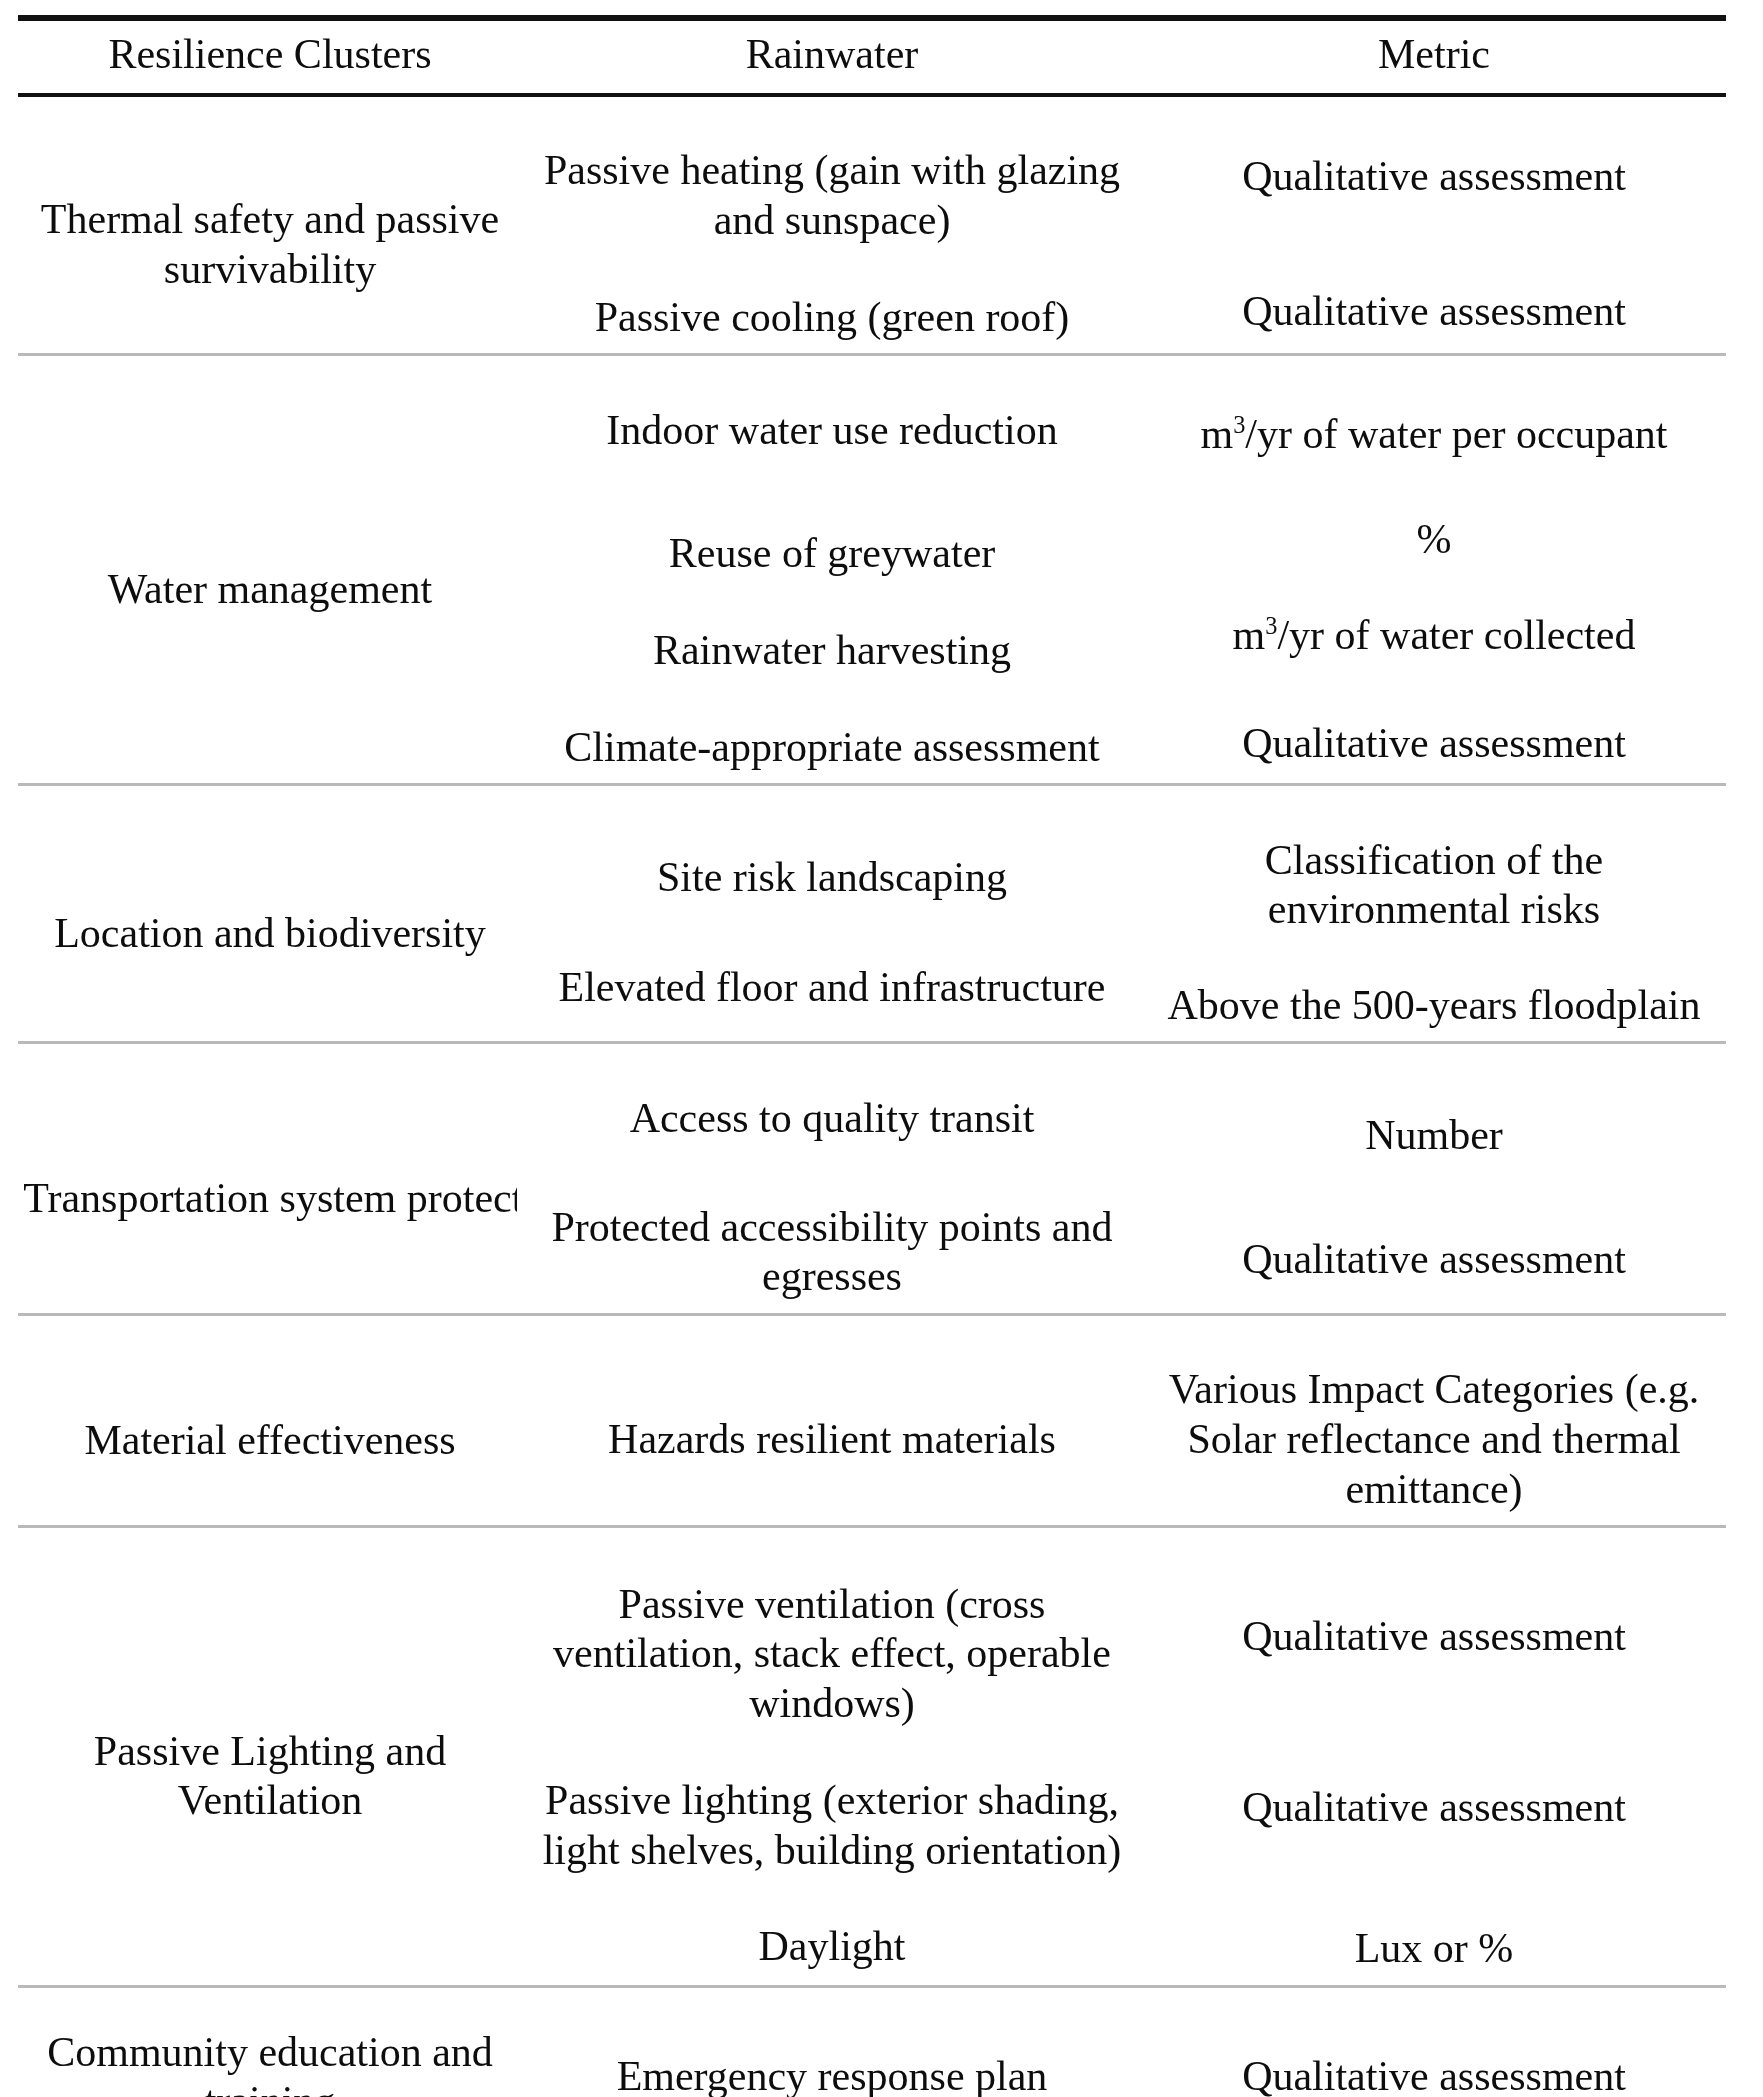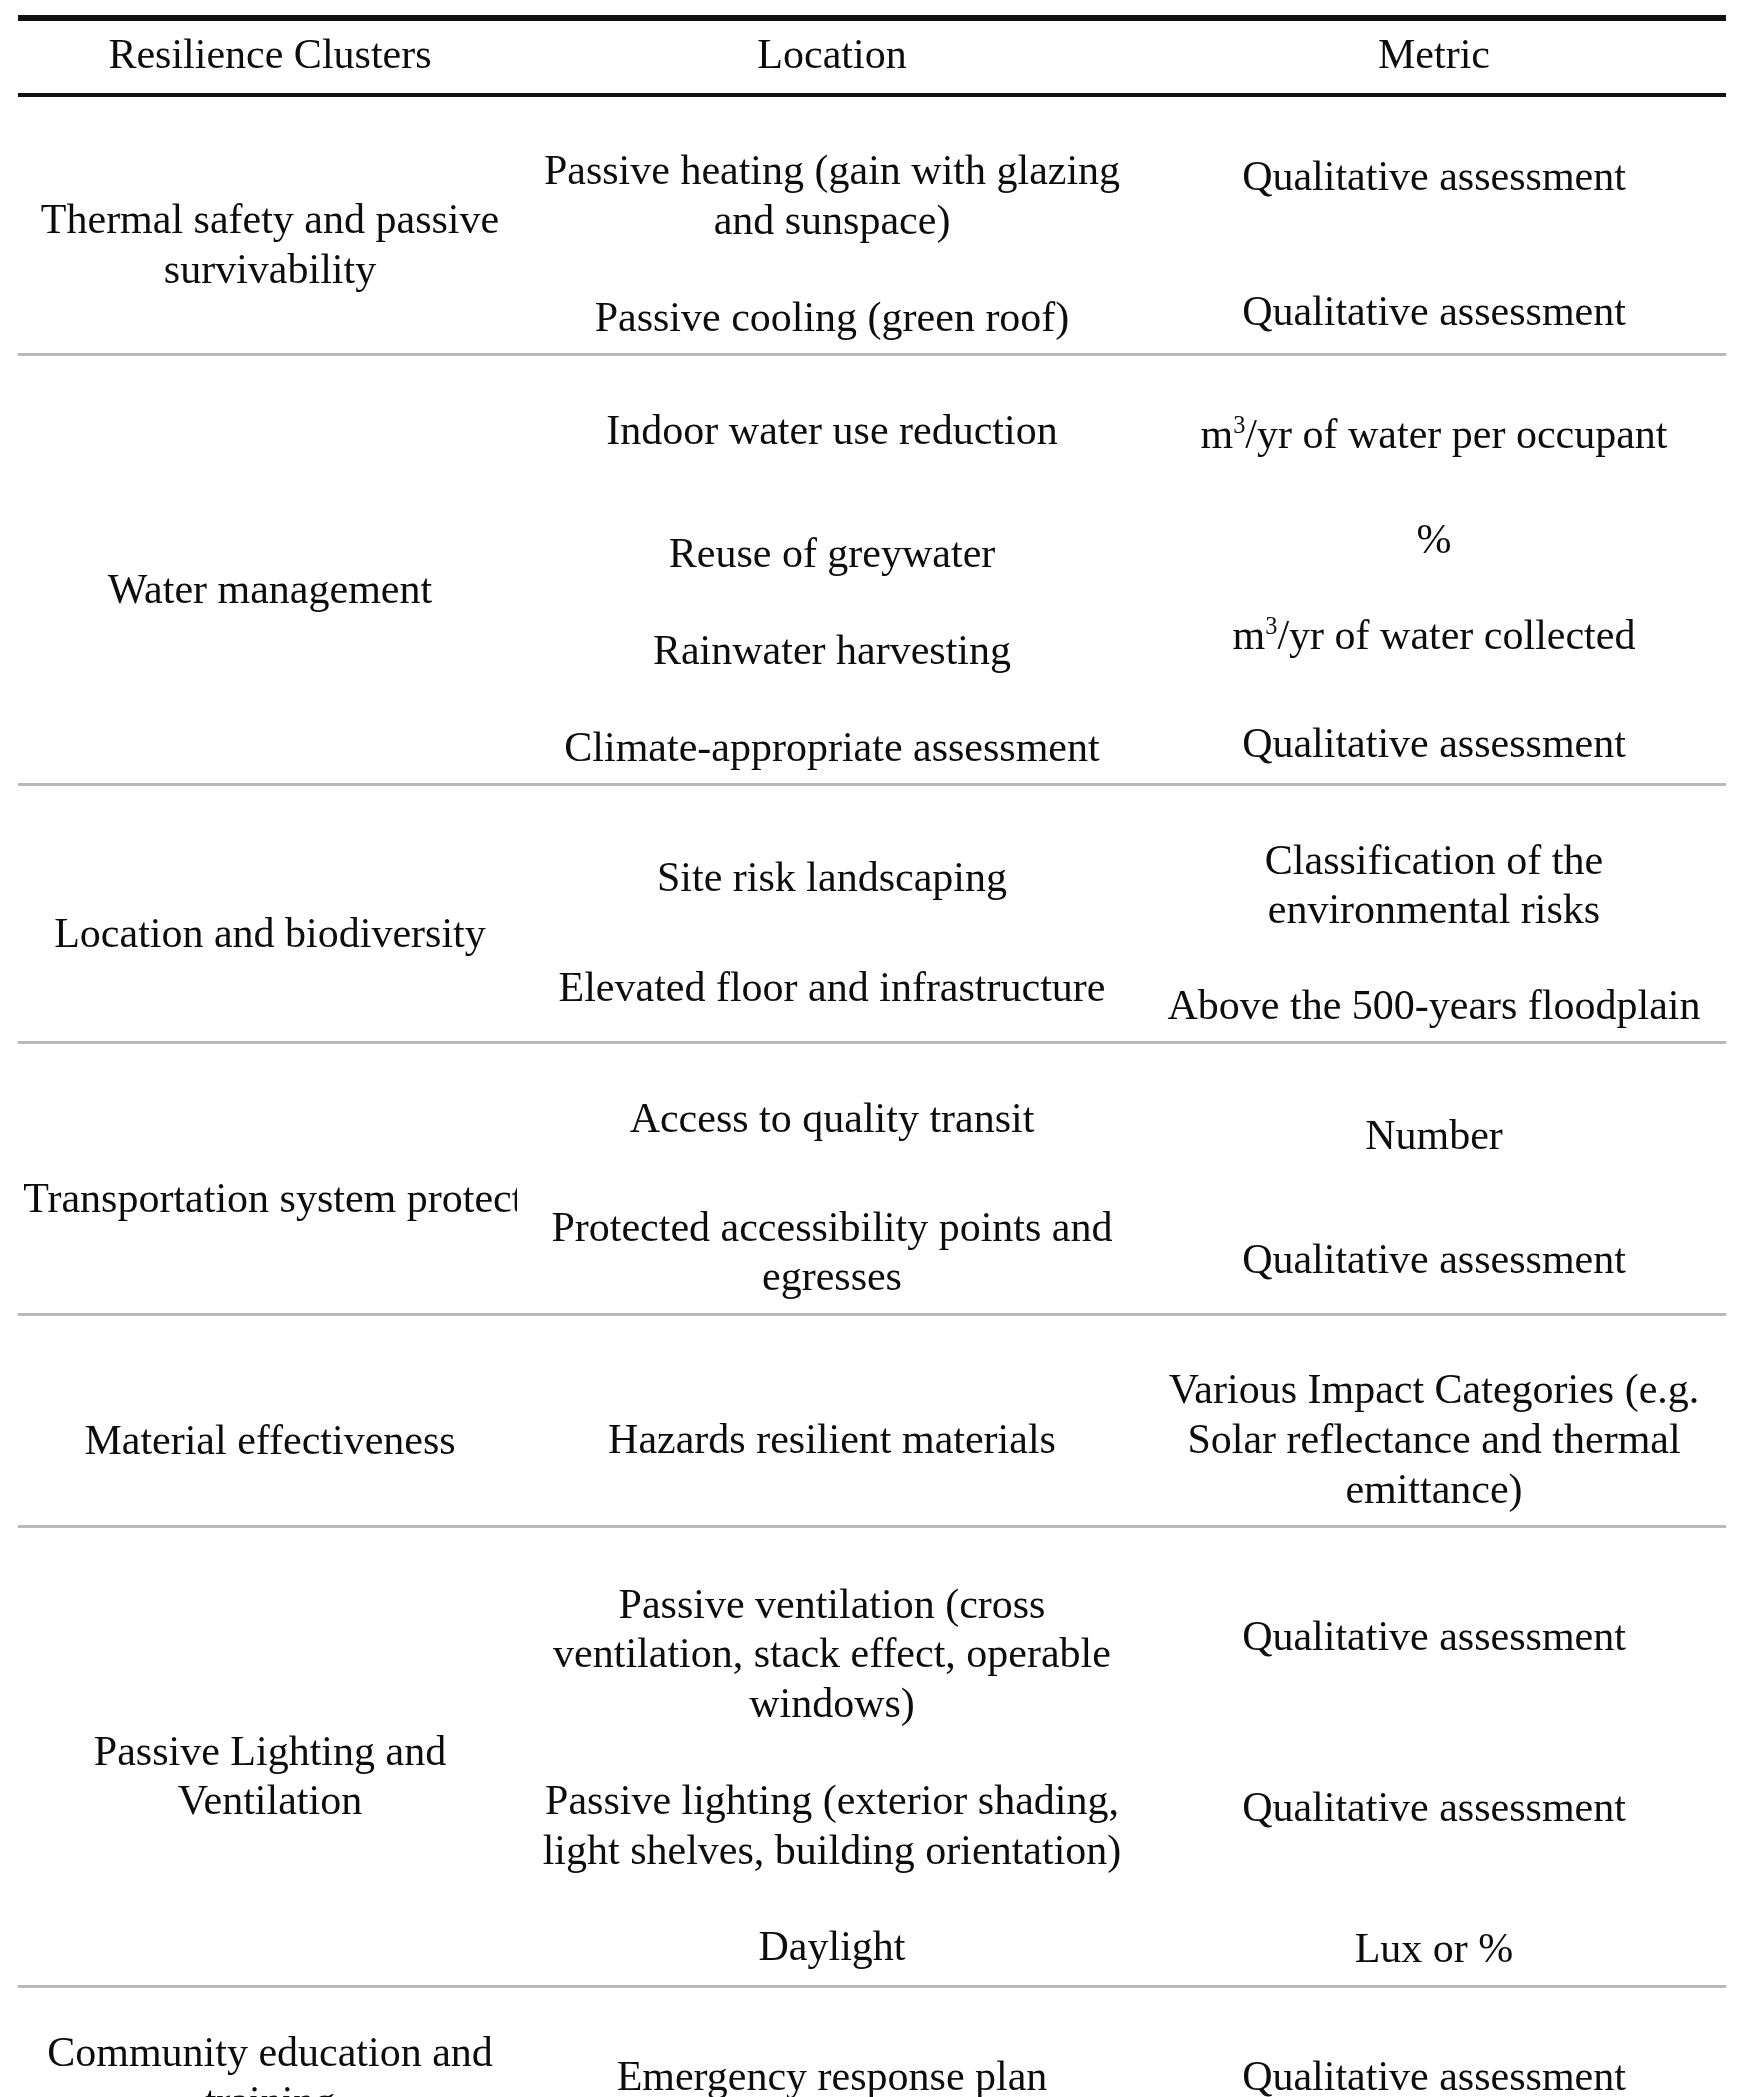--- a/index.html
+++ b/index.html
@@ -117,21 +117,21 @@
   <table class="res-table">
     <colgroup>
       <col class="c-cluster">
       <col class="c-indicator">
       <col class="c-metric">
     </colgroup>
 
     <thead>
       <tr class="header-row">
         <th class="hdr">Resilience Clusters</th>
-        <th class="hdr">Location</th>
+        <th class="hdr">Rainwater</th>
         <th class="hdr">Metric</th>
       </tr>
     </thead>
 
     <tbody>
 
       <tr class="group-row first-group">
         <td class="cell cluster-cell">
           <span class="clip">Thermal safety and passive survivability</span>
         </td>

